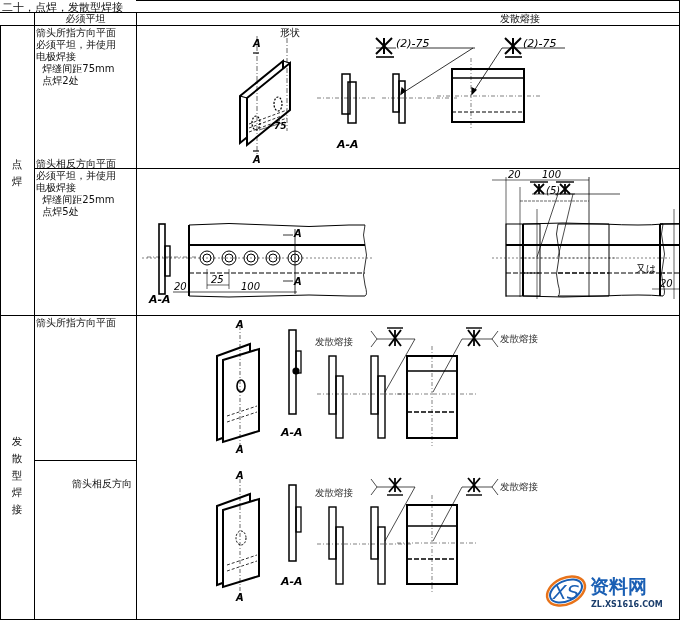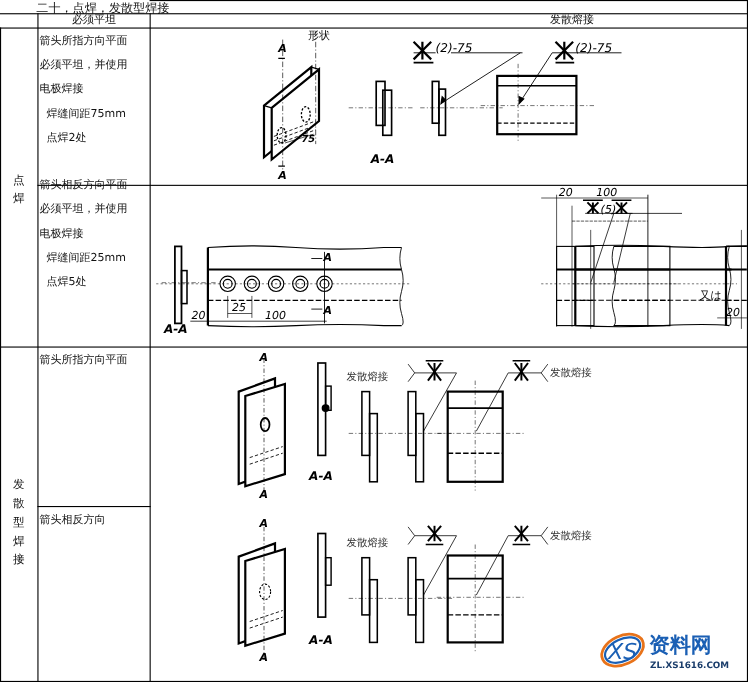--- a/index.html
+++ b/index.html
@@ -1,23 +1,23 @@
 <!DOCTYPE html>
 <html><head>
 <meta charset="utf-8">
 <style>
   html, body { margin:0; padding:0; background:#ffffff; }
   body { width:680px; height:621px; position:relative; overflow:hidden;
          font-family:"DejaVu Sans","Liberation Sans",sans-serif; color:#111; }
-  .abs { position:absolute;margin-left:31px; }
+  .abs { position:absolute; }
   .title { left:2px; top:1px; font-size:11px; line-height:13px; }
   .line { position:absolute; background:#000; }
   .hdr { position:absolute; font-size:10px; line-height:12px; text-align:center; }
   .cat { position:absolute; font-size:10.5px; line-height:17px; text-align:center; width:14px; }
-  .desc { position:absolute; font-size:10px; line-height:22px; white-space:pre; }
+  .desc { position:absolute; font-size:10px; line-height:12px; white-space:pre; }
   .fig { position:absolute; }
   svg text { font-family:"DejaVu Sans","Liberation Sans",sans-serif; }
   .wm { position:absolute; right:8px; bottom:8px; width:128px; height:44px;text-align:right; }
 </style>
 </head>
 <body>
 
 <div class="abs title">二十，点焊，发散型焊接</div>
 
 <div>
@@ -60,21 +60,21 @@
 必须平坦，并使用
 电极焊接
   焊缝间距75mm
   点焊2处</div>
 <div class="desc" style="left:36px; top:158px;">箭头相反方向平面
 必须平坦，并使用
 电极焊接
   焊缝间距25mm
   点焊5处</div>
 <div class="desc" style="left:36px; top:317px;">箭头所指方向平面</div>
-<div class="desc" style="left:36px; top:462px;">箭头相反方向</div>
+<div class="desc" style="left:36px; top:478px;padding-left:36px;">箭头相反方向</div>
 
 <svg class="fig" style="left:137px; top:26px;" width="542" height="142">
   <g stroke="#000" fill="none" stroke-width="1.2">
 
     <polygon points="103,70 146,35 146,82 103,117" fill="#fff" stroke-width="2"></polygon>
     <polygon points="110,72 153,37 153,84 110,119" fill="#fff" stroke-width="2"></polygon>
     <line x1="103" y1="70" x2="110" y2="72"></line>
     <line x1="146" y1="35" x2="153" y2="37"></line>
     <ellipse cx="119" cy="97" rx="4" ry="7" stroke-dasharray="2,1.5"></ellipse>
     <ellipse cx="141" cy="78" rx="4" ry="7" stroke-dasharray="2,1.5"></ellipse>

